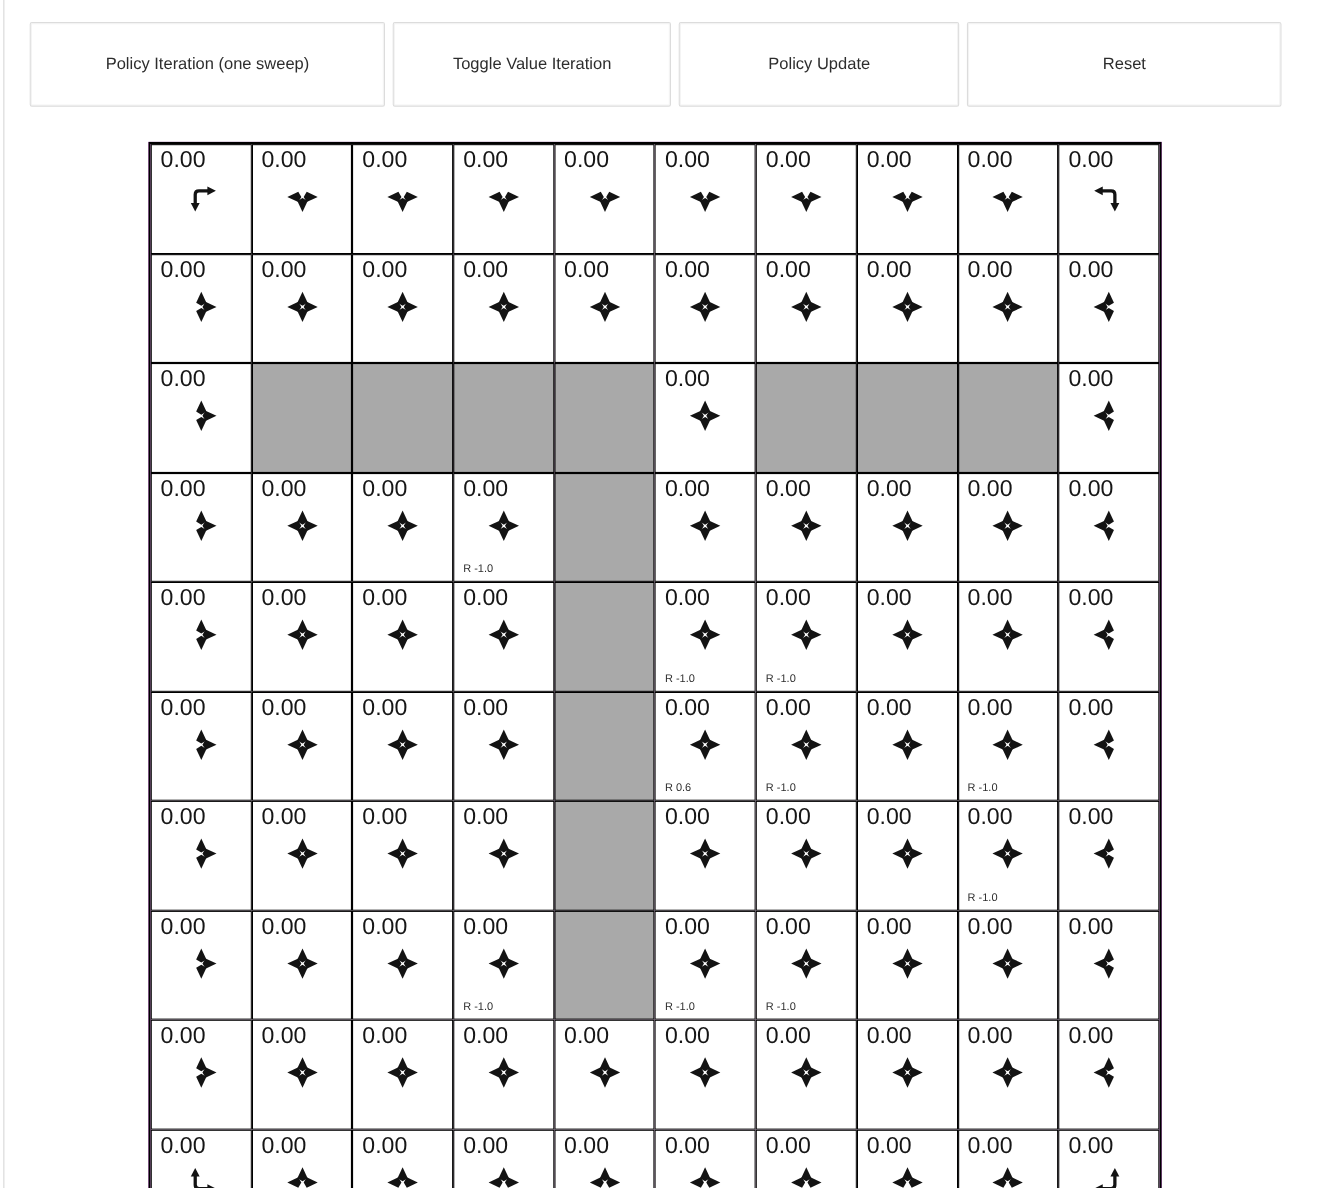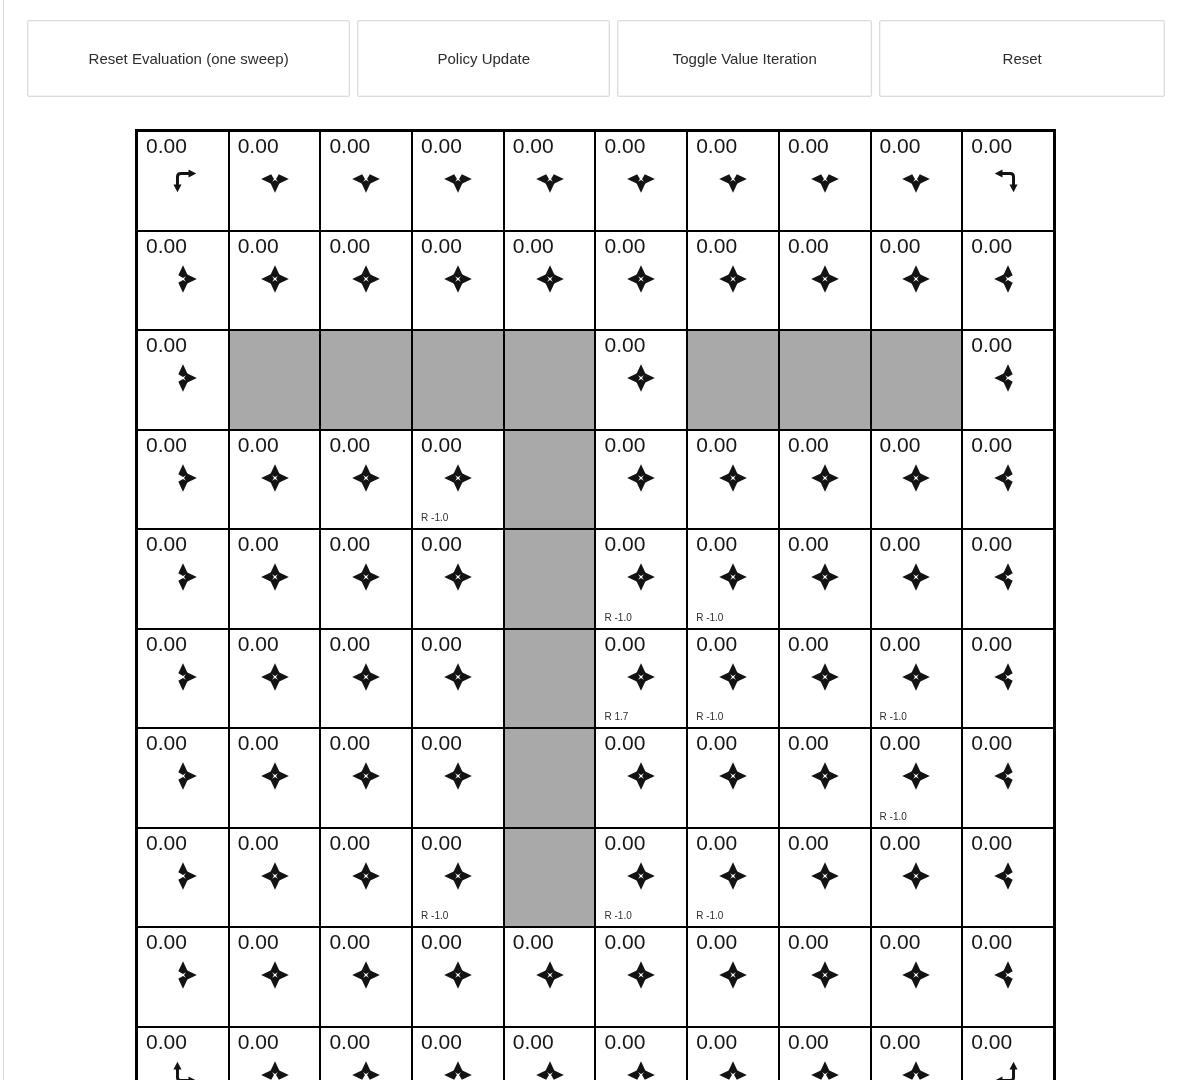--- a/index.html
+++ b/index.html
@@ -30,23 +30,23 @@
   .val{position:absolute;top:2px;left:8px;font-size:21px;color:var(--text,#161616);}
   .arrow{position:absolute;top:30px;left:0;width:100%;display:flex;justify-content:center;pointer-events:none;}
   .reward{position:absolute;bottom:5px;left:8px;font-size:10px;color:#2e2e2e;}
 </style>
 </head>
 <body>
 
 <div class="window-edge"></div>
 
 <div class="toolbar">
-  <button class="btn">Reset Evaluation (one sweep)</button>
+  <button class="btn">Policy Iteration (one sweep)</button>
+  <button class="btn">Toggle Value Iteration</button>
   <button class="btn">Policy Update</button>
-  <button class="btn">Toggle Value Iteration</button>
   <button class="btn">Reset</button>
 </div>
 
 <div class="board">
     <div class="cell">
       <div class="val">0.00</div>
       <div class="arrow">
         <svg width="34" height="34" viewBox="-16 -16 32 32">
           <g transform="scale(1 1)">
             <path d="M 7 -5.2 L -2 -5.2 Q -5.2 -5.2 -5.2 -2 L -5.2 7" fill="none" stroke="#131313" stroke-width="2.8"></path>
@@ -858,21 +858,21 @@
             <polygon points="0,-13 4.4,-3.6 0,-1 -4.4,-3.6" fill="#131313"></polygon>
           </g>
           <g transform="rotate(270)">
             <polygon points="0,-13 4.4,-3.6 0,-1 -4.4,-3.6" fill="#131313"></polygon>
           </g>
           <g transform="rotate(90)">
             <polygon points="0,-13 4.4,-3.6 0,-1 -4.4,-3.6" fill="#131313"></polygon>
           </g>
         </svg>
       </div>
-      <div class="reward">R 1.7</div>
+      <div class="reward">R 0.6</div>
     </div>
     <div class="cell">
       <div class="val">0.00</div>
       <div class="arrow">
         <svg width="34" height="34" viewBox="-16 -16 32 32">
           <g transform="rotate(0)">
             <polygon points="0,-13 4.4,-3.6 0,-1 -4.4,-3.6" fill="#131313"></polygon>
           </g>
           <g transform="rotate(180)">
             <polygon points="0,-13 4.4,-3.6 0,-1 -4.4,-3.6" fill="#131313"></polygon>

